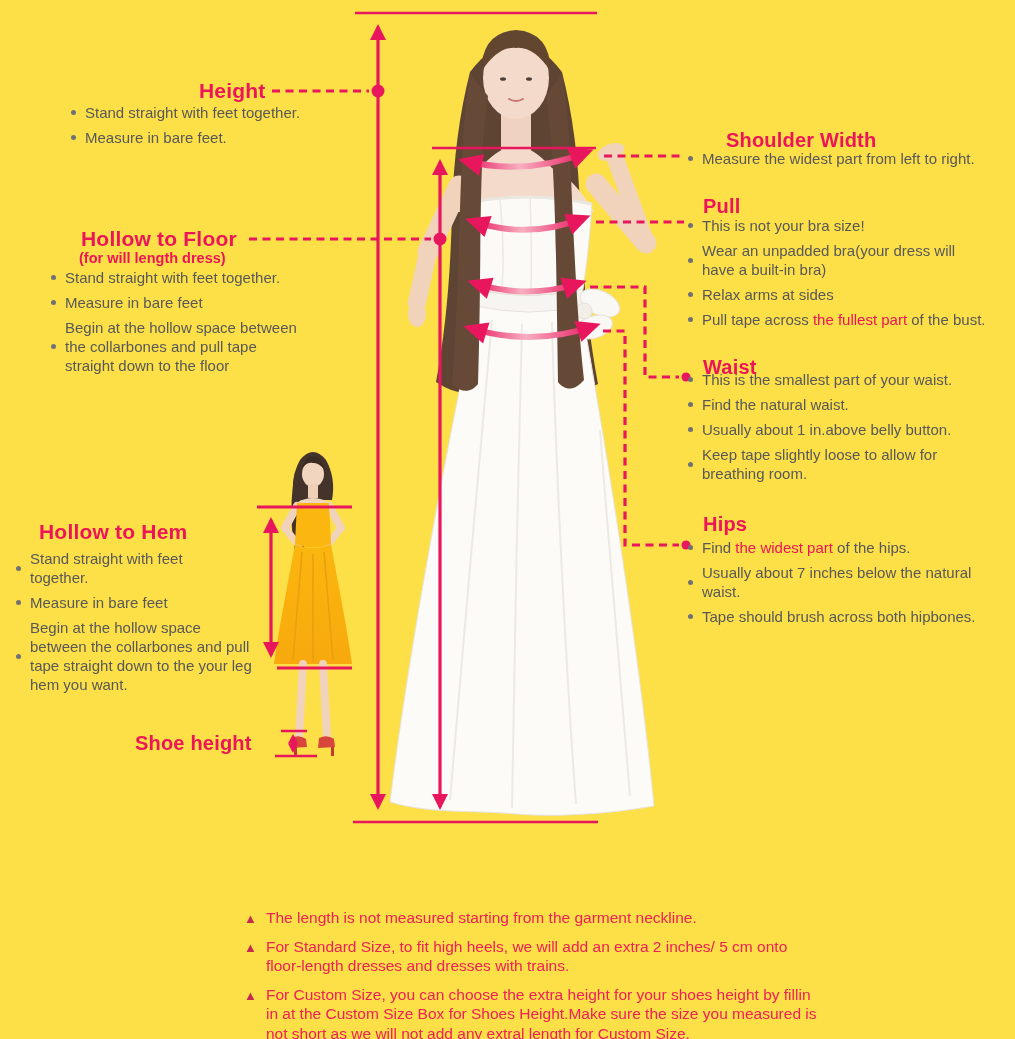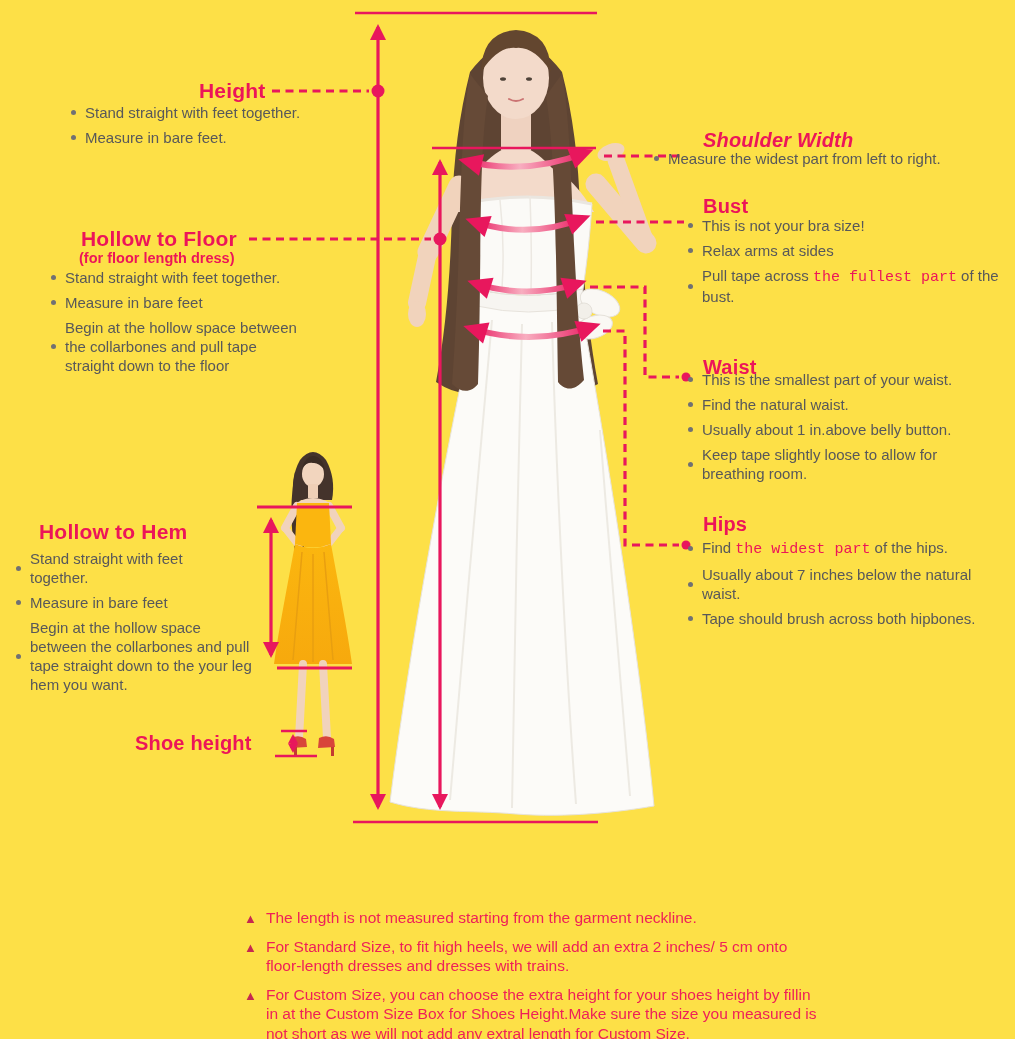--- a/index.html
+++ b/index.html
@@ -17,21 +17,21 @@
     position:absolute; color:#EC1559; font-weight:bold; font-size:14.5px; white-space:nowrap;
   }
   ul.bullets {
     position:absolute; list-style:none; color:#58585A; font-size:15px; line-height:19px;
   }
   ul.bullets li { position:relative; margin-bottom:6px; white-space:pre-line; }
   ul.bullets li::before {
     content:""; position:absolute; left:-14px; top:50%; margin-top:-2.5px;
     width:5px; height:5px; border-radius:50%; background:#717173;
   }
-  .hl { color:#EC1559;font-family:Liberation Mono, monospace; }
+  .hl { color:#EC1559; }
 
   ul.notes { position:absolute; list-style:none; color:#EE2058; font-size:15.5px; line-height:19.5px; }
   ul.notes li { position:relative; padding-left:22px; margin-bottom:9px; white-space:pre-line; }
   ul.notes li::before {
     content:"\25B2"; position:absolute; left:0; top:1px; color:#C62850; font-size:13px;
   }
 </style>
 </head>
 <body>
 
@@ -167,21 +167,21 @@
     </g>
   </svg>
 
   <h2 class="sec-title" style="left:199px;top:79px;">Height</h2>
   <ul class="bullets" style="left:85px;top:103px;width:300px;">
       <li><span>Stand straight with feet together.</span></li>
       <li><span>Measure in bare feet.</span></li>
     </ul>
 
   <h2 class="sec-title" style="left:81px;top:227px;">Hollow to Floor</h2>
-  <div class="sub-title" style="left:79px;top:250px;">(for floor length dress)</div>
+  <div class="sub-title" style="left:79px;top:250px;">(for will length dress)</div>
   <ul class="bullets" style="left:65px;top:268px;width:310px;">
       <li><span>Stand straight with feet together.</span></li>
       <li><span>Measure in bare feet</span></li>
       <li><span>Begin at the hollow space between
 the collarbones and pull tape
 straight down to the floor</span></li>
     </ul>
 
   <h2 class="sec-title" style="left:39px;top:520px;">Hollow to Hem</h2>
   <ul class="bullets" style="left:30px;top:549px;width:270px;">
@@ -189,28 +189,30 @@
 together.</span></li>
       <li><span>Measure in bare feet</span></li>
       <li><span>Begin at the hollow space
 between the collarbones and pull
 tape straight down to the your leg
 hem  you want.</span></li>
     </ul>
 
   <h2 class="sec-title" style="left:135px;top:732px;font-size:20px;">Shoe height</h2>
 
-  <h2 class="sec-title rt" style="left:703px;top:129px;font-style:italic;">Shoulder Width</h2>
-  <ul class="bullets" style="left:668px;top:149px;width:312px;">
+  <h2 class="sec-title rt" style="left:726px;top:129px;">Shoulder Width</h2>
+  <ul class="bullets" style="left:702px;top:149px;width:312px;">
       <li><span>Measure the widest part from left to right.</span></li>
     </ul>
 
-  <h2 class="sec-title rt" style="left:703px;top:195px;">Bust</h2>
+  <h2 class="sec-title rt" style="left:703px;top:195px;">Pull</h2>
   <ul class="bullets" style="left:702px;top:216px;width:312px;">
       <li><span>This is not your bra size!</span></li>
+      <li><span>Wear an unpadded bra(your dress will
+have a built-in bra)</span></li>
       <li><span>Relax arms at sides</span></li>
       <li><span>Pull tape across </span><span class="hl">the fullest part</span><span> of the bust.</span></li>
     </ul>
 
   <h2 class="sec-title rt" style="left:703px;top:356px;">Waist</h2>
   <ul class="bullets" style="left:702px;top:370px;width:314px;">
       <li><span>This is the smallest part of your waist.</span></li>
       <li><span>Find the natural waist.</span></li>
       <li><span>Usually about 1 in.above belly button.</span></li>
       <li><span>Keep tape slightly loose to allow for

